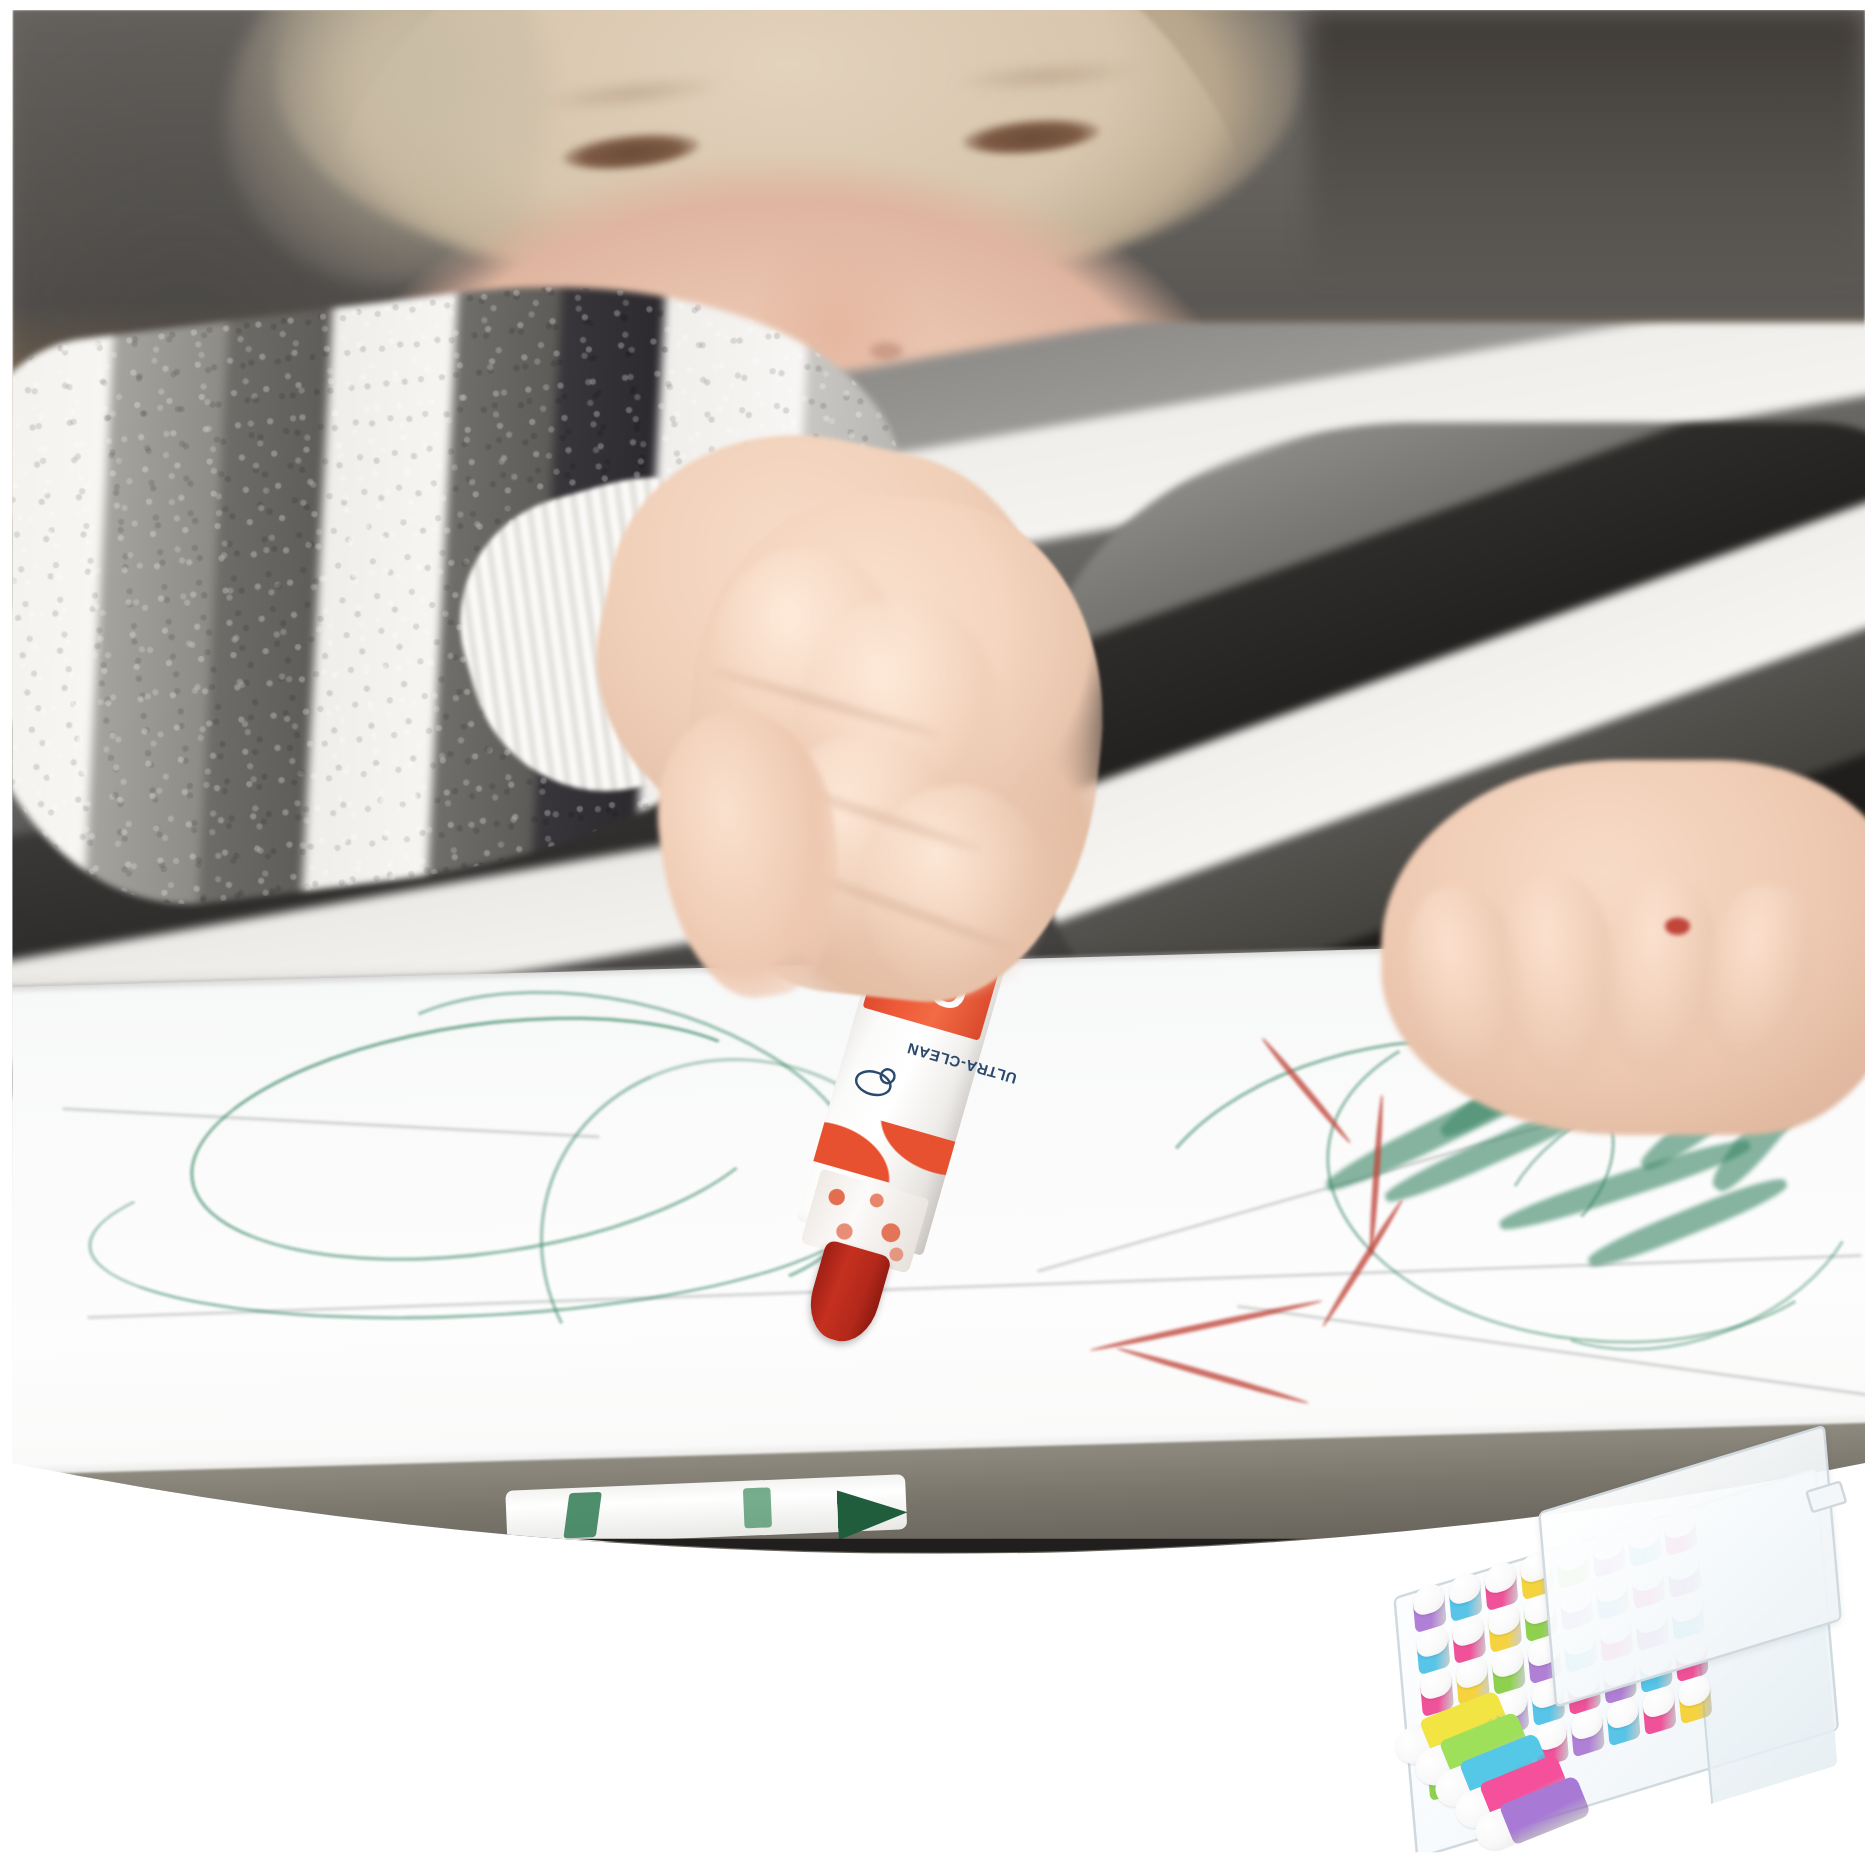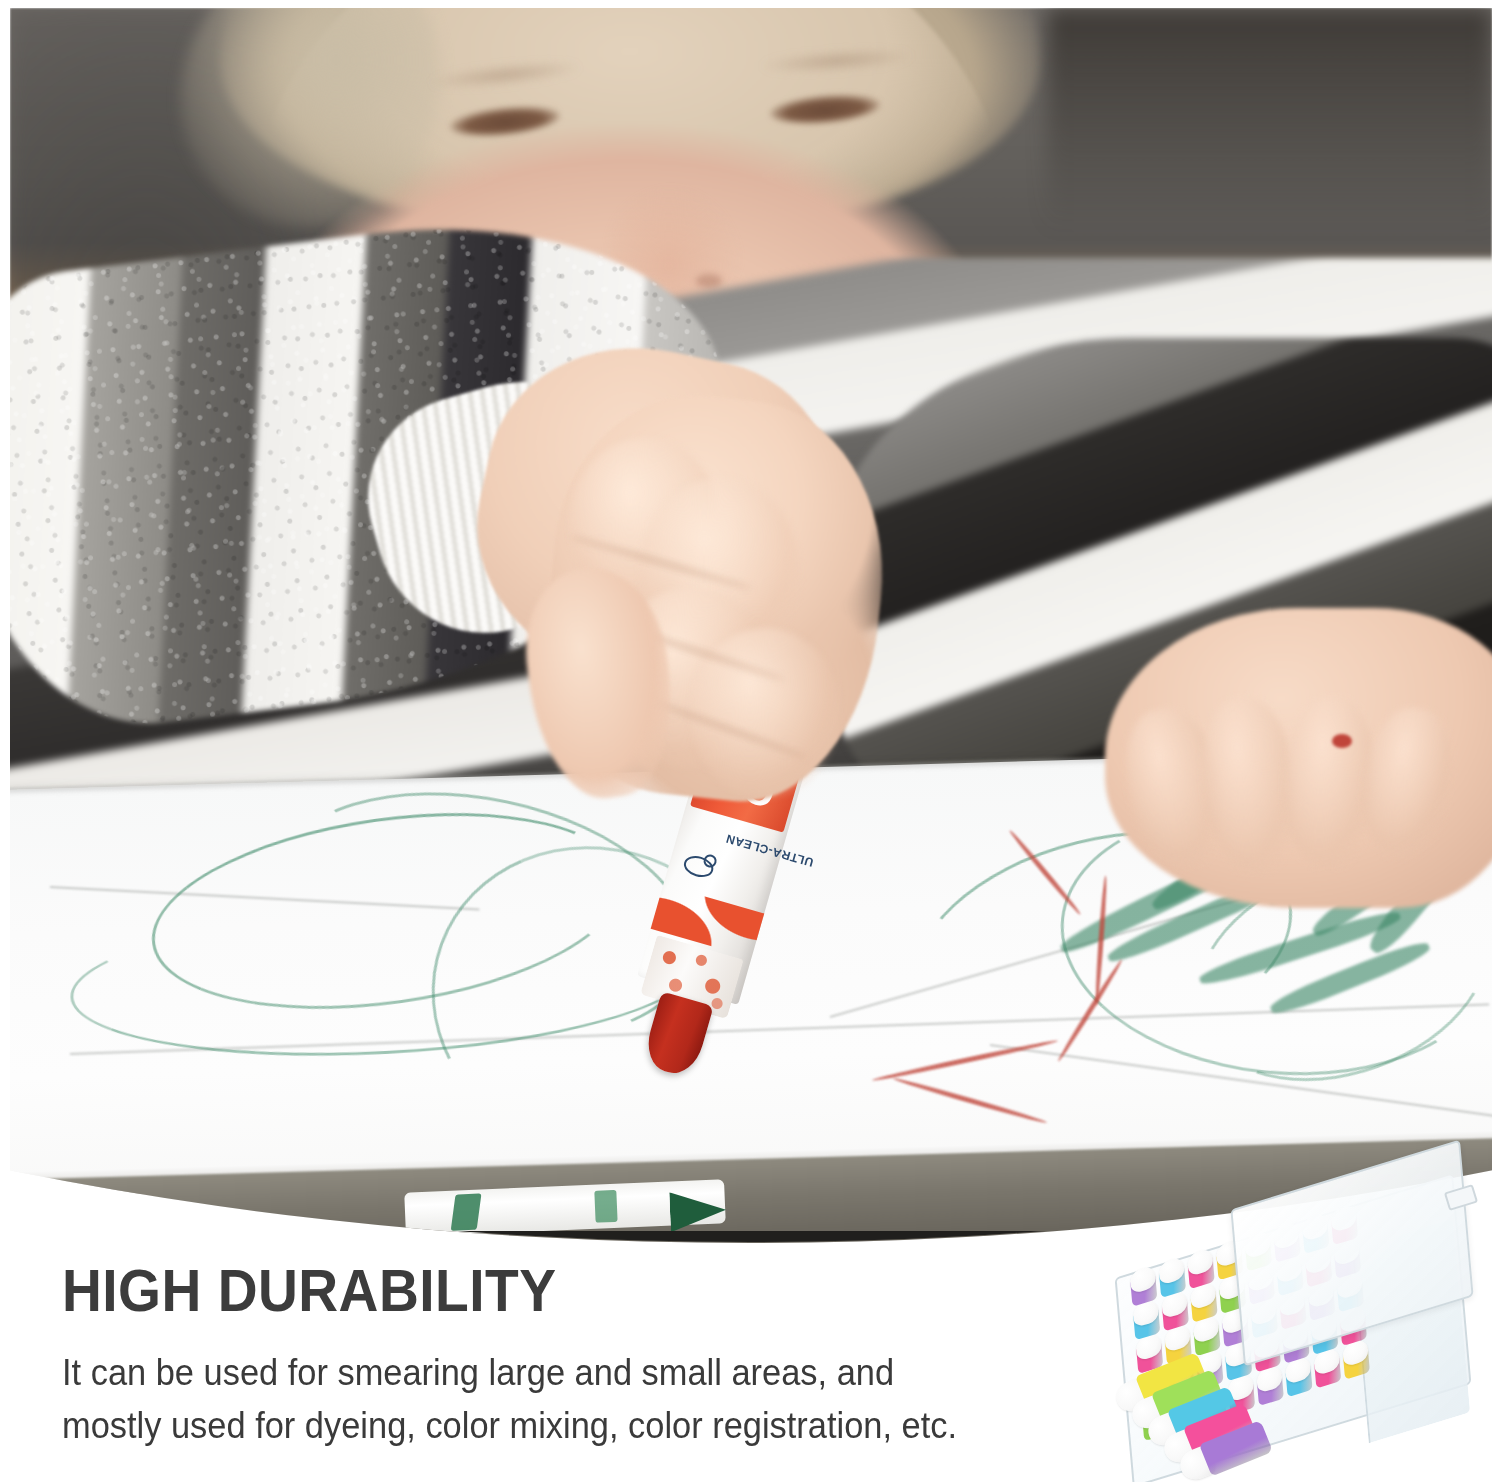--- a/index.html
+++ b/index.html
@@ -805,24 +805,20 @@
       <div class="desk-strip"></div>
       <div class="green-crayon"></div>
       <div class="green-crayon-tip"></div>
 
     </div>
   </div>
   <div class="arch-rim">
     <div class="arch-rim-inner"></div>
   </div>
 
-  <div class="caption">
-    <h1 class="caption-title">HIGH DURABILITY</h1>
-    <p class="caption-body">It can be used for smearing large and small areas, and mostly used for dyeing, color mixing, color registration, etc.</p>
-  </div>
 
   <div class="product">
     <div class="case-base"></div>
     <div class="case-base-rim"></div>
     <div class="dauber-grid" id="dauber-grid">
         <div class="dauber" style="left: 0px; top: 132px; z-index: 96;">
           <div class="handle" style="background: linear-gradient(100deg, rgb(143, 209, 79) 0%, rgb(143, 209, 79) 55%, rgba(0, 0, 0, 0.18) 100%);"></div>
           <div class="tip"></div>
         </div>
         <div class="dauber" style="left: 30px; top: 132px; z-index: 96;">

